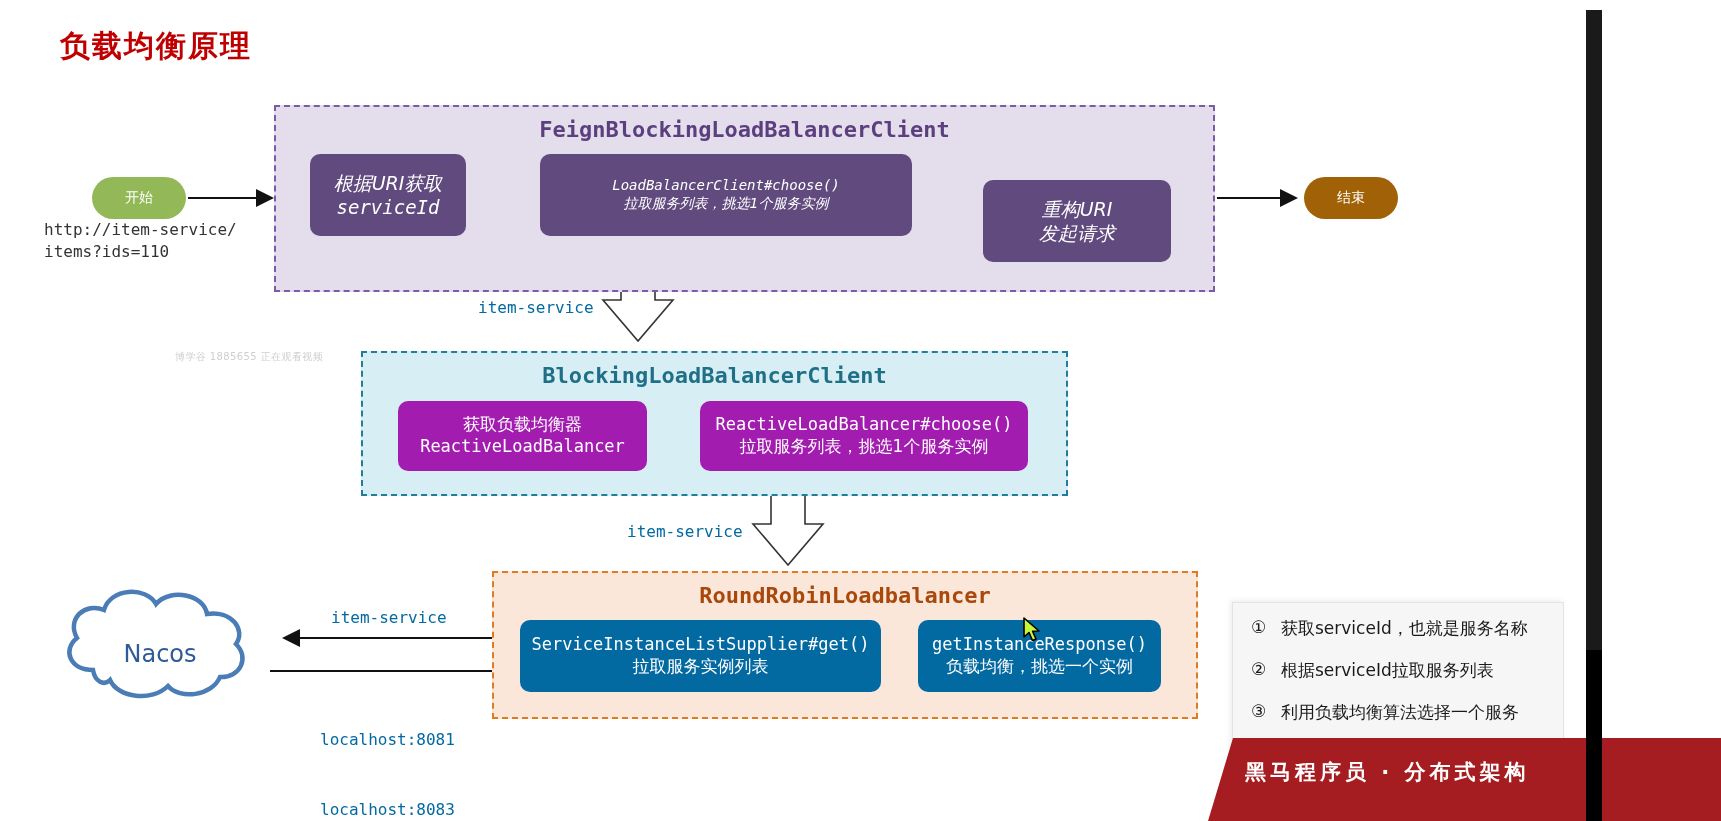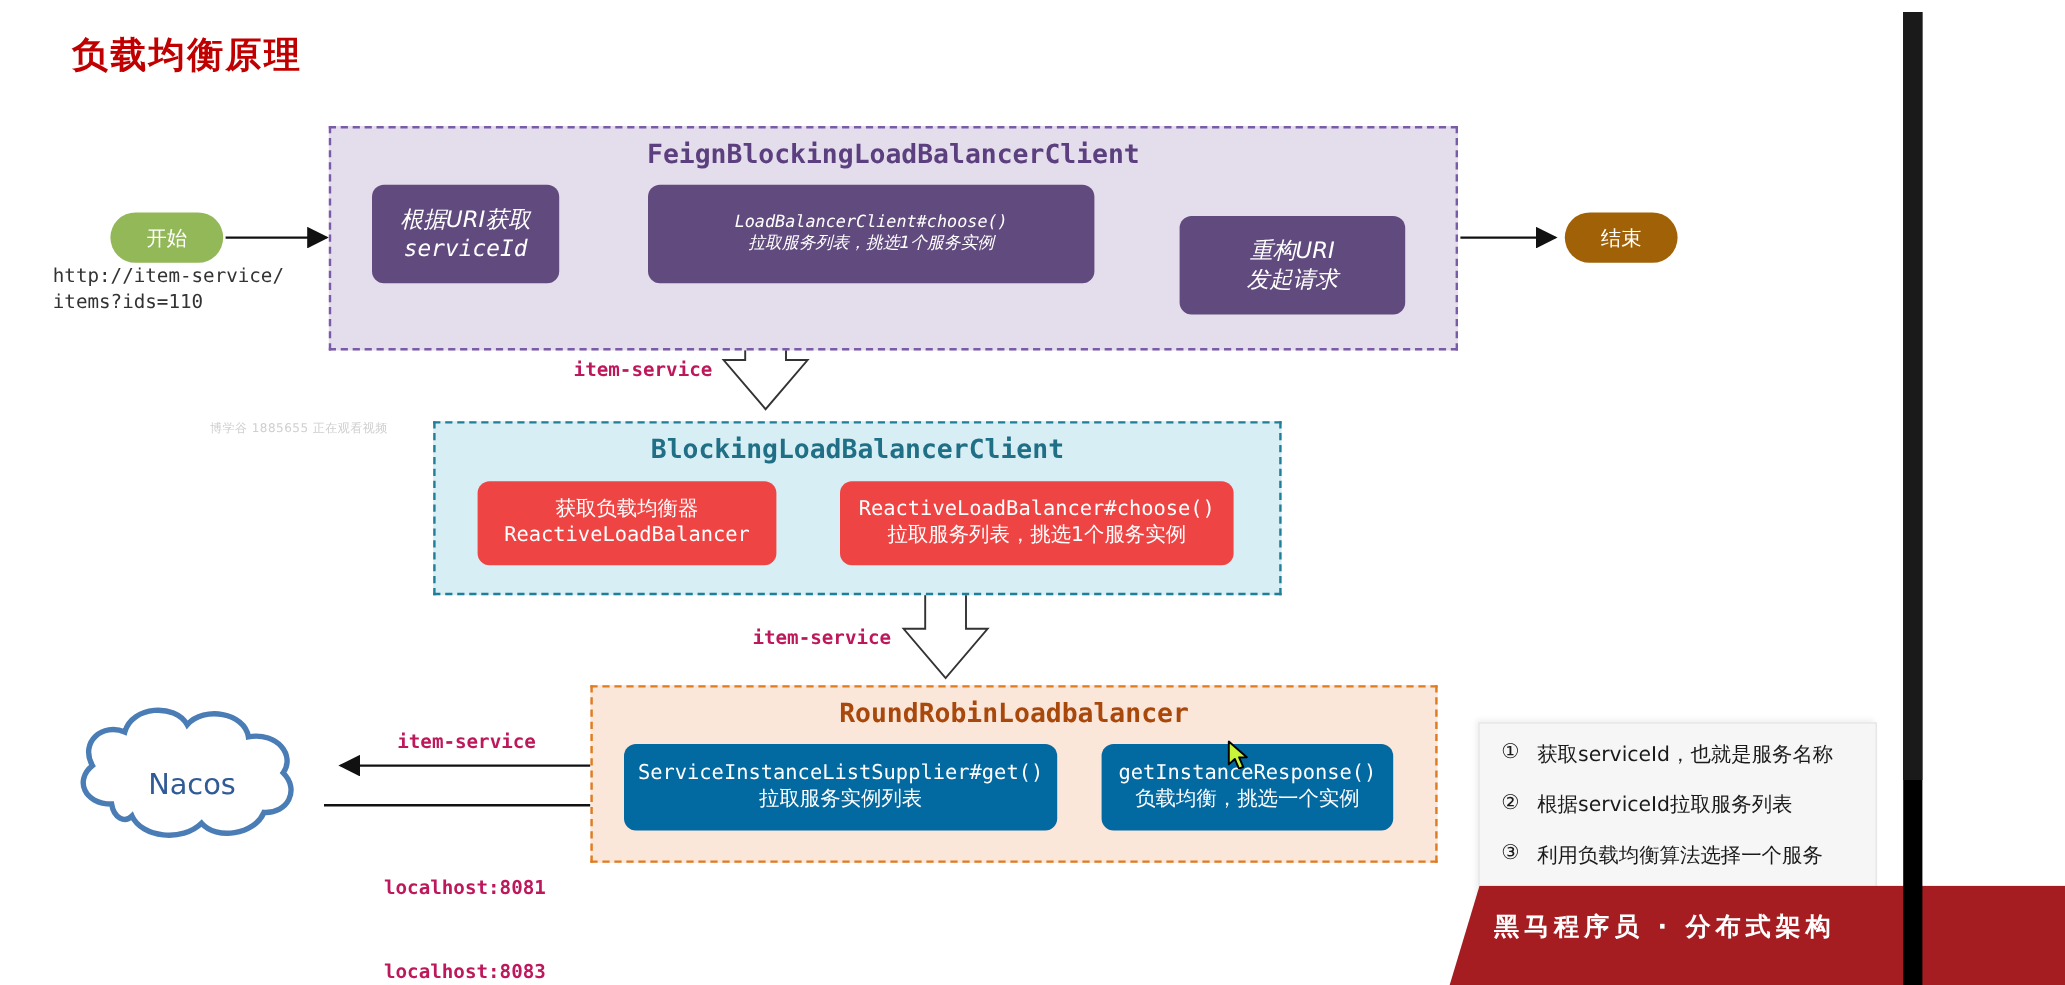--- a/index.html
+++ b/index.html
@@ -61,60 +61,59 @@
   .step{
     position:absolute;box-sizing:border-box;
     border-radius:10px;
     display:flex;align-items:center;justify-content:center;
     text-align:center;color:#ffffff;
     line-height:1.28;
     font-family:"DejaVu Sans","Liberation Sans",sans-serif;
   }
   .step .ln{display:block;}
   .purple{background:#614a7d;font-style:italic;}
-  .teal{background:#ef4444;}
+  .teal{background:#a21caf;}
   .brown{background:#0369a1;}
 
   
   #st-f1{left:310px;top:144px;width:156px;height:82px;font-size:19px;}
   #st-f2{left:540px;top:144px;width:372px;height:82px;font-size:14px;}
   #st-f3{left:983px;top:144px;width:188px;height:82px;font-size:19px;margin-top:26px;}
 
   
   #st-b1{left:398px;top:391px;width:249px;height:70px;font-size:17px;}
   #st-b2{left:700px;top:391px;width:328px;height:70px;font-size:17px;}
 
   
   #st-r1{left:520px;top:610px;width:361px;height:72px;font-size:17px;}
   #st-r2{left:918px;top:610px;width:243px;height:72px;font-size:17px;}
 
   
   .term{
     position:absolute;box-sizing:border-box;
     border-radius:22px;
     display:flex;align-items:center;justify-content:center;
-    color:#ffffff;font-size:17px;
+    color:#ffffff;font-size:14px;
     font-family:"DejaVu Sans","Liberation Sans",sans-serif;
   }
   #term-start{left:92px;top:167px;width:94px;height:42px;background:#93b858;}
   #term-end{left:1304px;top:167px;width:94px;height:42px;background:#a16207;}
 
   
   #url-caption{
     position:absolute;left:44px;top:209px;width:230px;
     font-size:16px;color:#333;line-height:1.35;
     font-family:"DejaVu Sans Mono","Liberation Mono",monospace;
   }
 
   
   .lbl{
-    position:absolute;font-size:16px;color:#be185d;
+    position:absolute;font-size:16px;color:#0369a1;
     font-family:"DejaVu Sans Mono","Liberation Mono",monospace;
     white-space:pre;
-    font-weight:bold;
   }
   #lbl-is1{left:478px;top:288px;}
   #lbl-is2{left:627px;top:512px;}
   #lbl-is3{left:331px;top:598px;}
   #lbl-ports{left:320px;top:672px;line-height:1.45;}
 
   
   #nacos-wrap{position:absolute;left:44px;top:594px;width:232px;height:100px;}
   #nacos-text{
     position:absolute;left:0;top:0;width:232px;height:100px;

